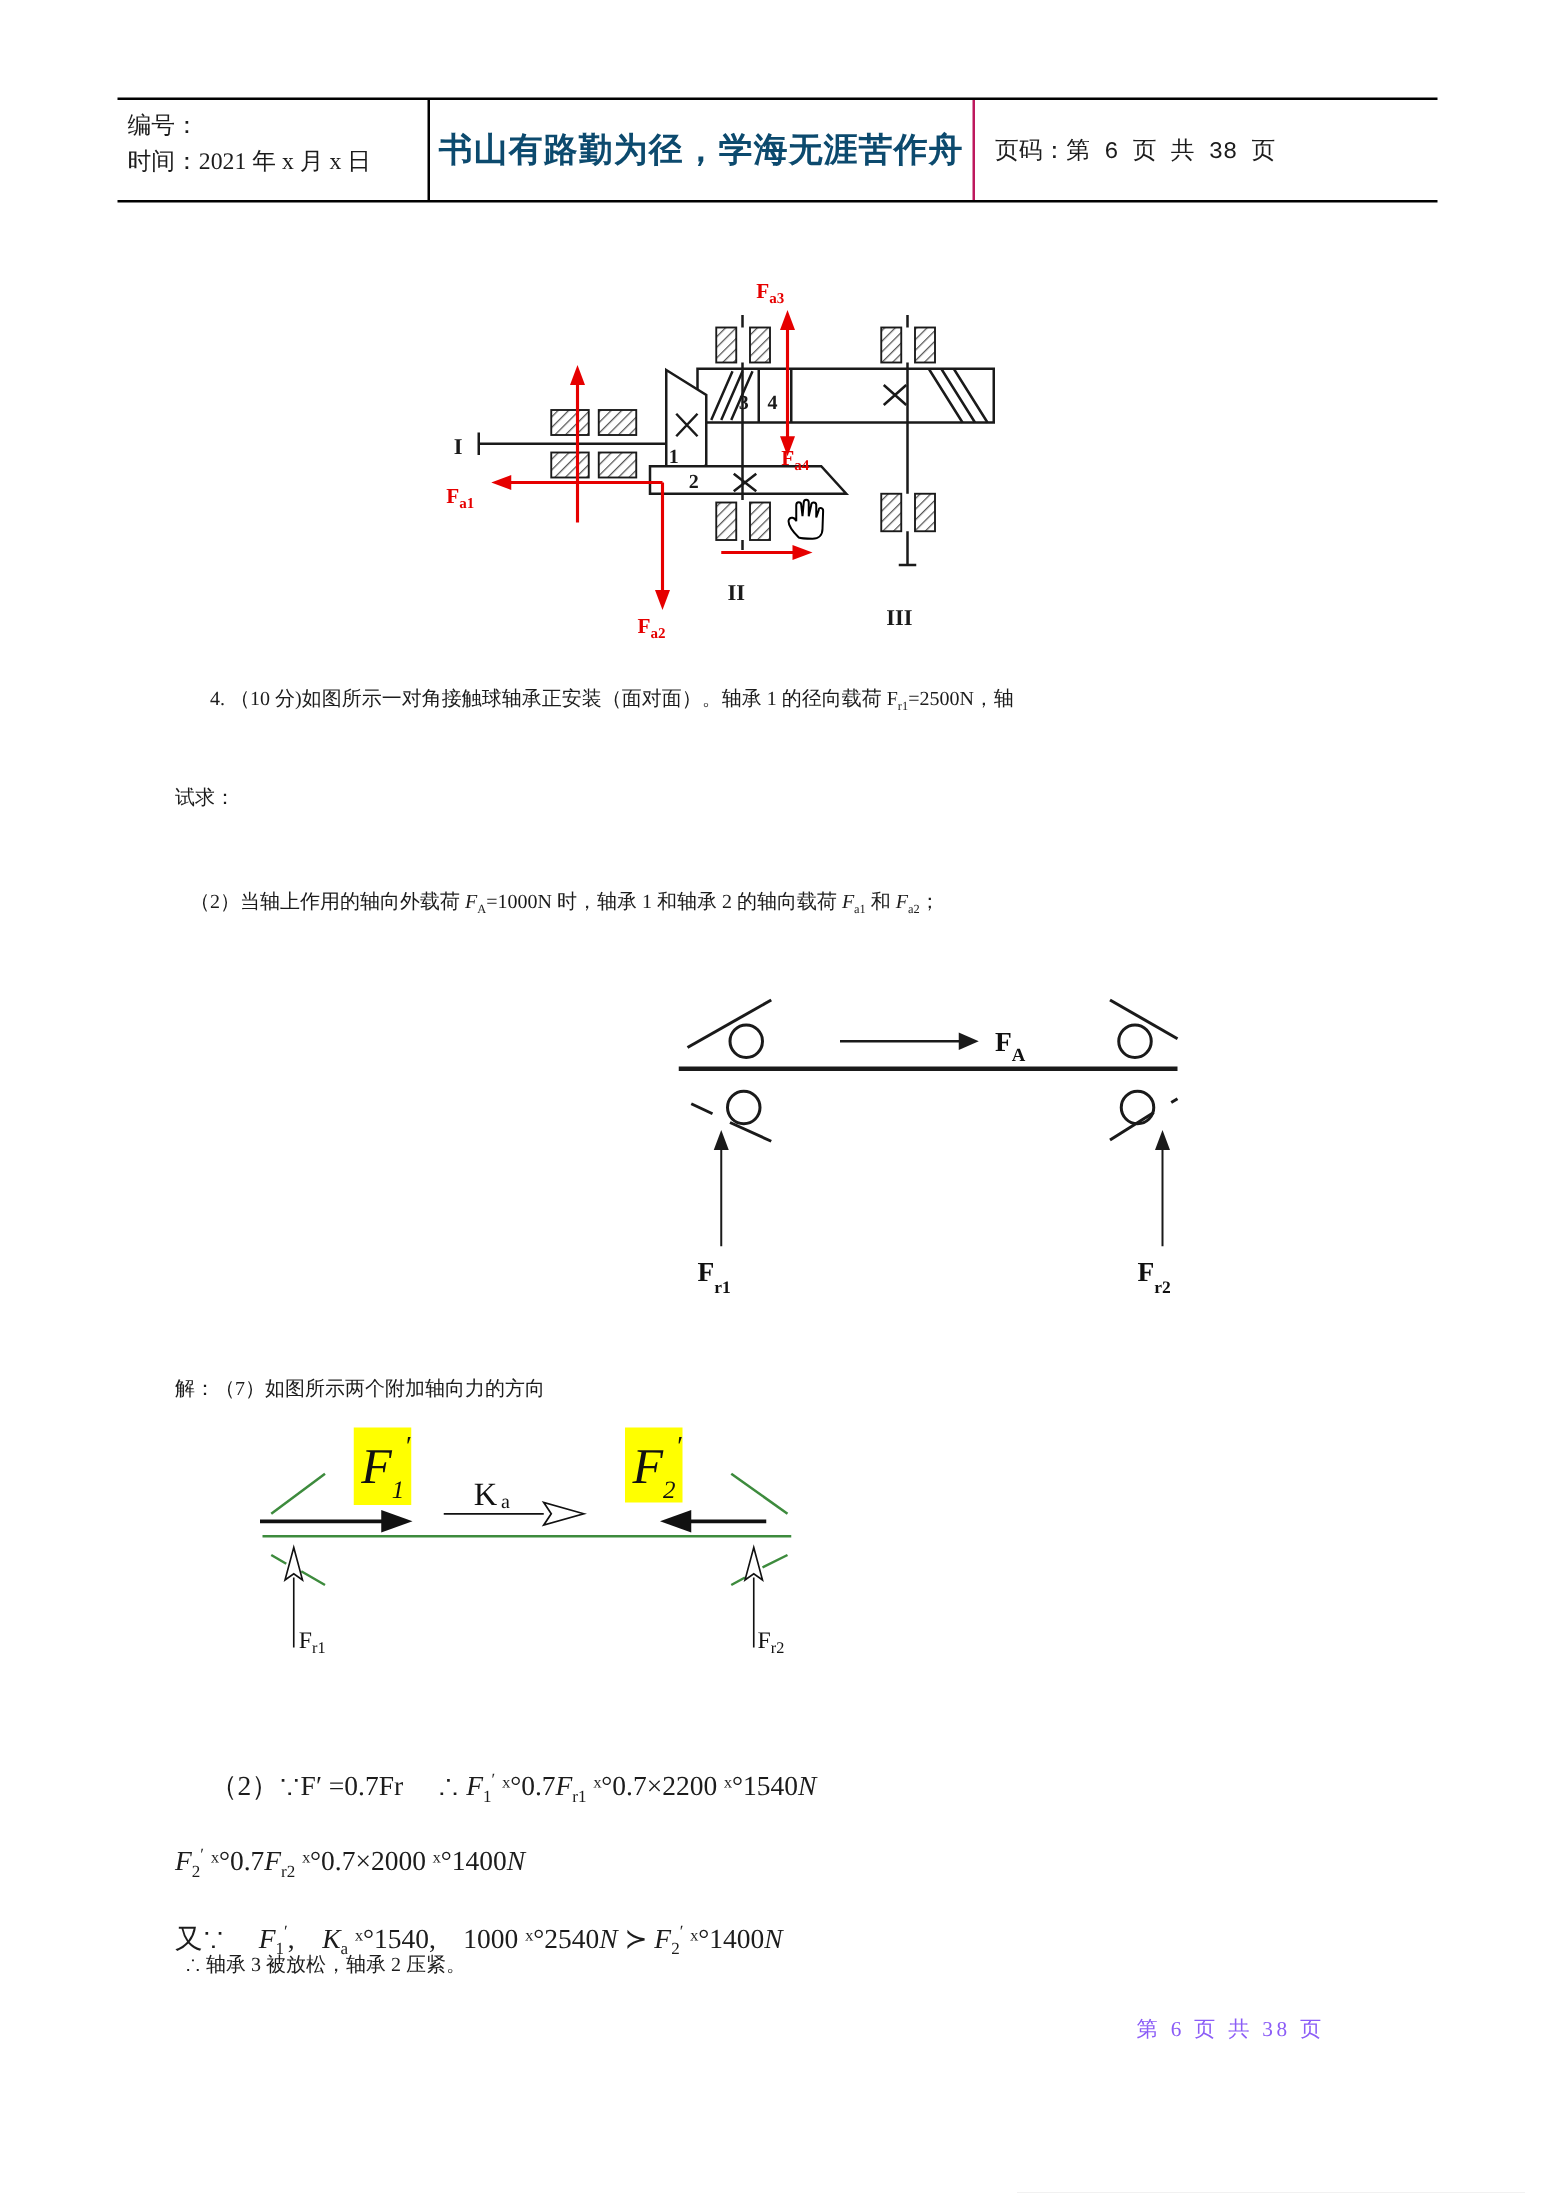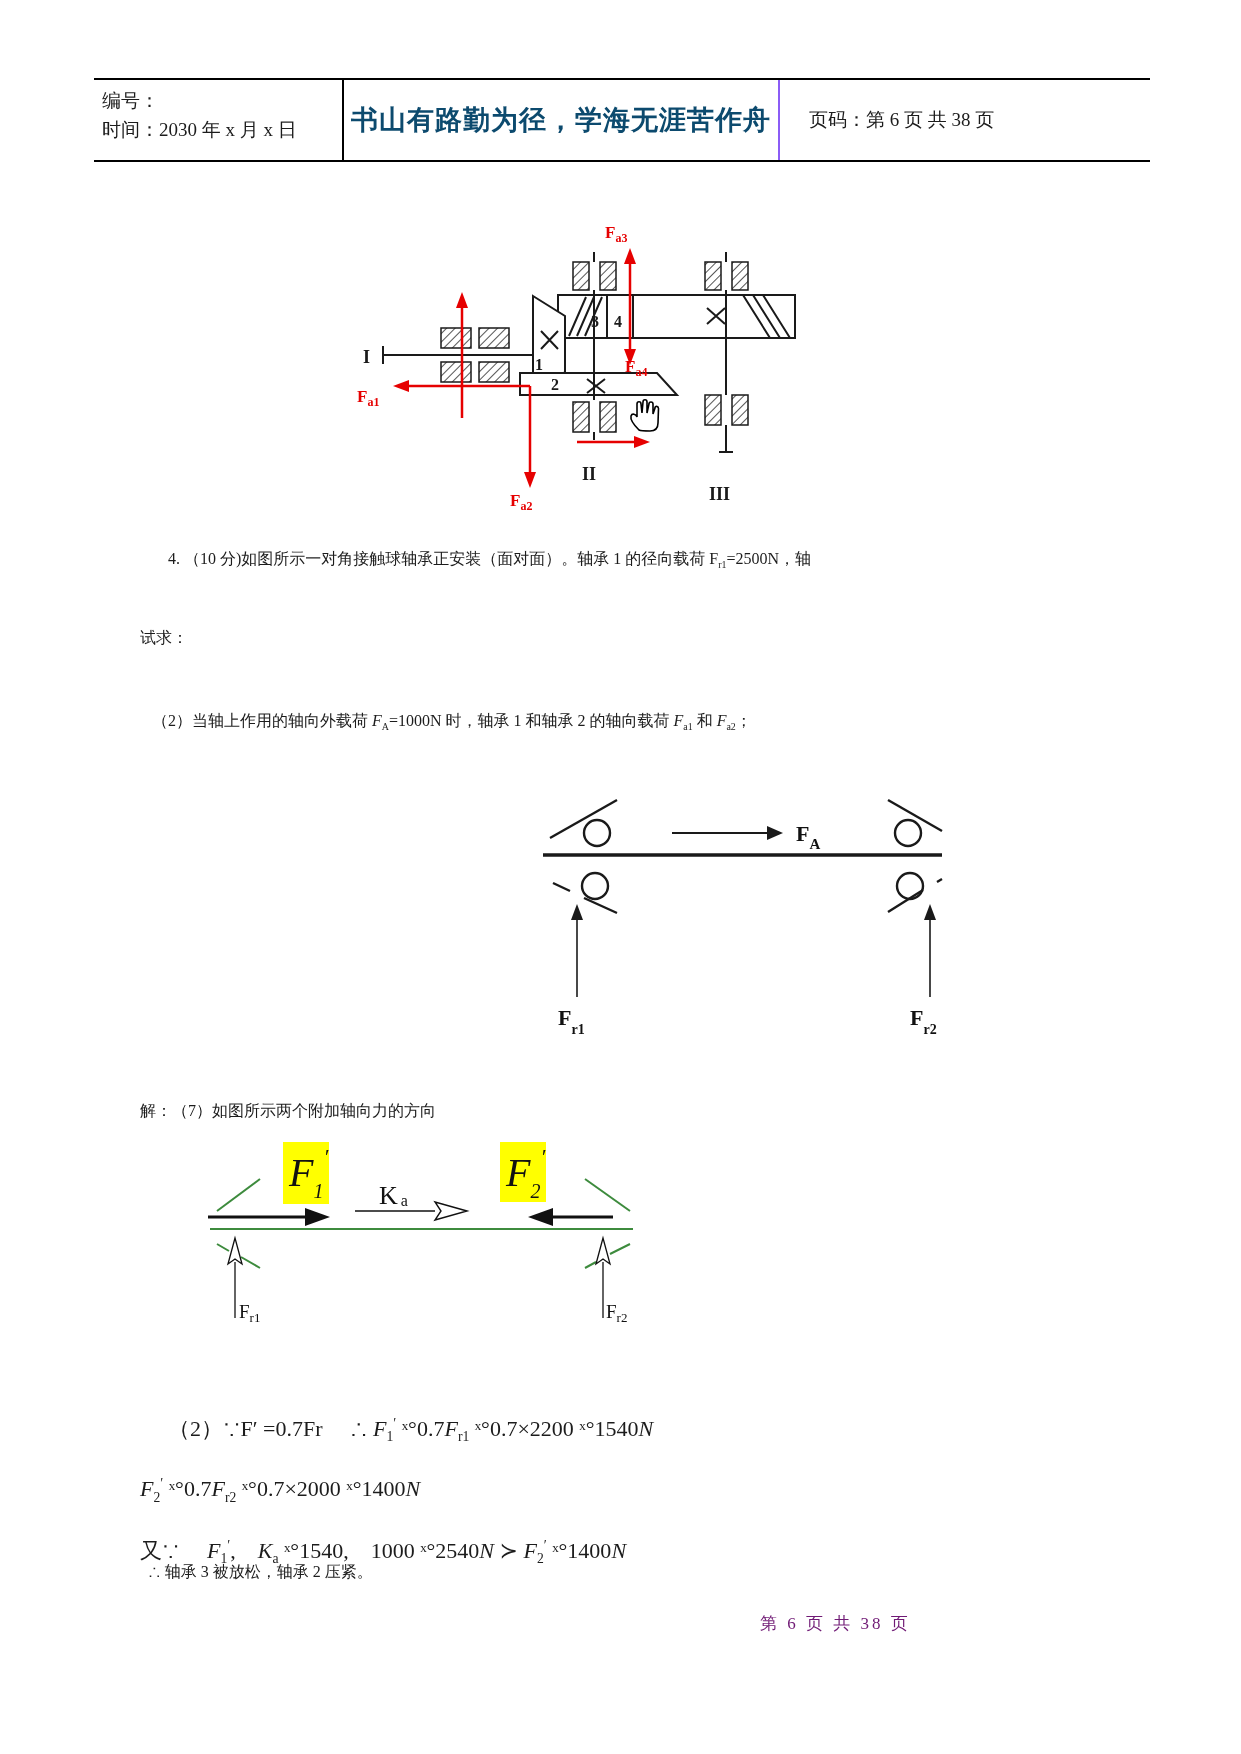--- a/index.html
+++ b/index.html
@@ -3,42 +3,42 @@
 <meta charset="utf-8">
 <style>
   html,body{margin:0;padding:0;background:#e8e8e8;}
   .page{position:relative;width:1241px;height:1754px;background:#ffffff;margin:0 auto;
         font-family:"Liberation Serif","DejaVu Serif",serif;color:#1c1c1c;overflow:hidden;}
   
   .hdr{position:absolute;left:94px;top:78px;width:1056px;height:80px;
        border-top:2px solid #000;border-bottom:2px solid #000;display:flex;}
   .hc1{width:236px;padding:6px 4px 12px 8px;font-size:19px;line-height:1.55;}
   .hc2{width:434px;border-left:2px solid #000;display:flex;align-items:center;justify-content:center;}
-  .hc3{flex:1;border-left:2px solid #8b5cf6;display:flex;align-items:center;padding-left:29px;font-size:19px;}
+  .hc3{flex:1;border-left:2px solid #be185d;display:flex;align-items:center;padding-left:16px;font-size:19px;font-family:Liberation Mono, monospace;}
   .slogan{color:#0c4a6e;font-size:27px;font-weight:bold;letter-spacing:1px;white-space:nowrap;}
   
   .t{position:absolute;font-size:16px;white-space:nowrap;}
   .f{position:absolute;font-size:22px;white-space:nowrap;margin-top:28px;}
   .f i{font-family:"Liberation Serif","DejaVu Serif",serif;}
   sub{font-size:0.62em;}
   sup{font-size:0.62em;}
-  .foot{position:absolute;left:760px;top:1612px;width:300px;
-        font-size:17px;letter-spacing:3px;color:#701a75;}
+  .foot{position:absolute;left:760px;top:1612px;width:300px;text-align:right;
+        font-size:17px;letter-spacing:3px;color:#8b5cf6;}
   svg{position:absolute;}
   svg text{font-family:"Liberation Serif","DejaVu Serif",serif;}
 </style>
 </head>
 <body>
 
 <div class="page">
 
   <div class="hdr">
     <div class="hc1">
       <div>编号：</div>
-      <div>时间：2030 年 x 月 x 日</div>
+      <div>时间：2021 年 x 月 x 日</div>
     </div>
     <div class="hc2">
       <span class="slogan">书山有路勤为径，学海无涯苦作舟</span>
     </div>
     <div class="hc3">
       <span>页码：第 6 页  共 38 页</span>
     </div>
   </div>
 
   <svg style="left:355px;top:190px;" width="460" height="330" viewBox="0 0 460 330">

